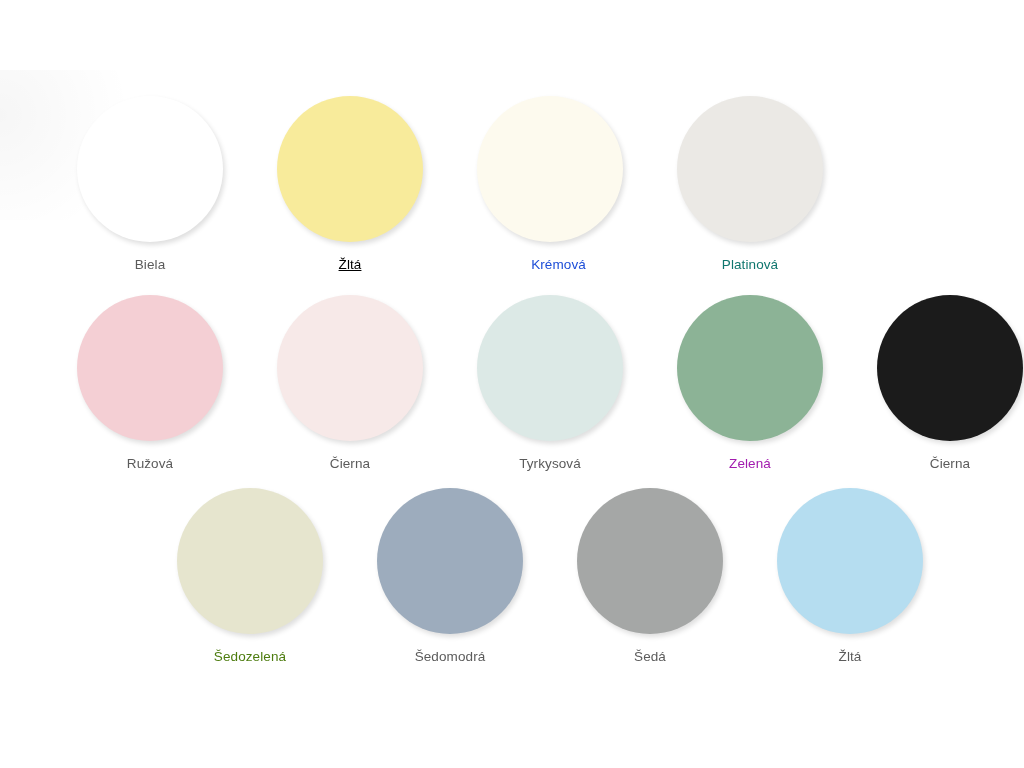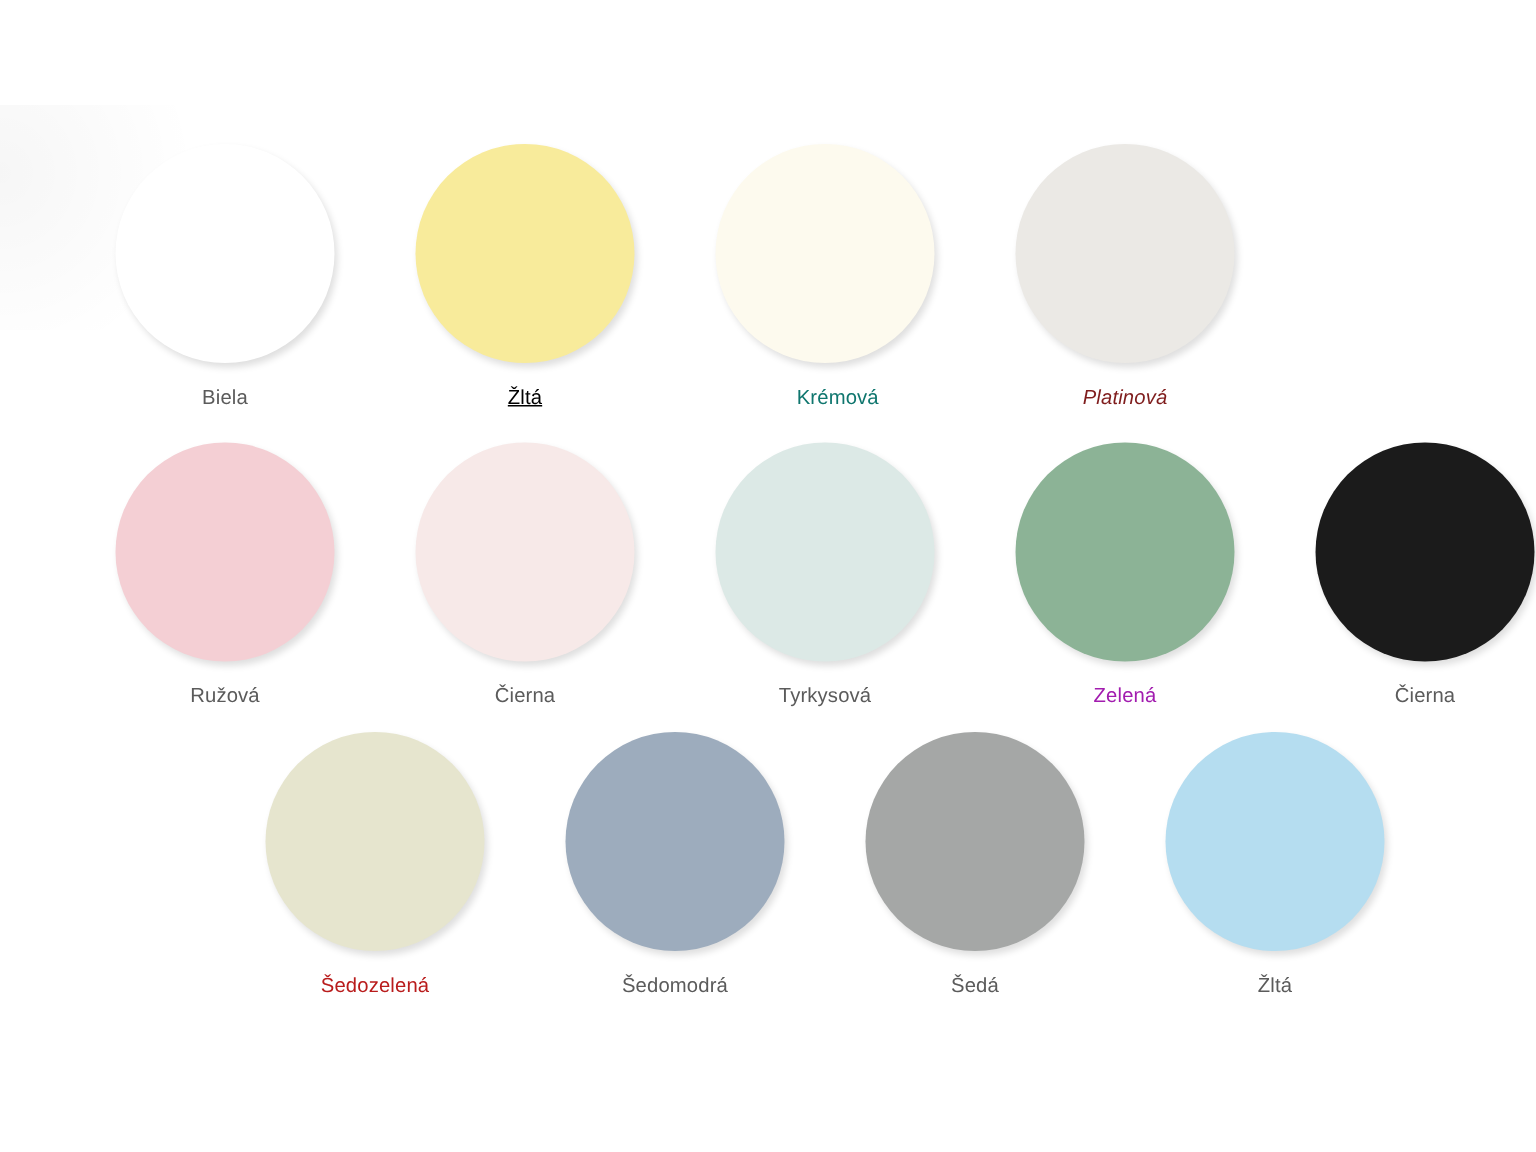--- a/index.html
+++ b/index.html
@@ -80,25 +80,25 @@
     <div class="swatch">
       <div class="swatch-disc" style="background-color: rgb(255, 255, 255);"></div>
       <div class="swatch-label" style="color: rgb(91, 91, 91);">Biela</div>
     </div>
     <div class="swatch">
       <div class="swatch-disc" style="background-color: rgb(248, 235, 155);"></div>
       <div class="swatch-label" style="color: #000000; text-decoration: underline;">Žltá</div>
     </div>
     <div class="swatch">
       <div class="swatch-disc" style="background-color: rgb(253, 250, 238);"></div>
-      <div class="swatch-label" style="color: #0f766e; padding-left: 17px;">Krémová</div>
+      <div class="swatch-label" style="color: #1d4ed8; padding-left: 17px;">Krémová</div>
     </div>
     <div class="swatch">
       <div class="swatch-disc" style="background-color: rgb(235, 233, 229);"></div>
-      <div class="swatch-label" style="color: #7f1d1d; font-style: italic;">Platinová</div>
+      <div class="swatch-label" style="color: #0f766e;">Platinová</div>
     </div>
   </div>
 
   <div class="swatch-row row-2">
     <div class="swatch">
       <div class="swatch-disc" style="background-color: rgb(244, 207, 212);"></div>
       <div class="swatch-label" style="color: rgb(91, 91, 91);">Ružová</div>
     </div>
     <div class="swatch">
       <div class="swatch-disc" style="background-color: rgb(247, 233, 232);"></div>
@@ -114,21 +114,21 @@
     </div>
     <div class="swatch">
       <div class="swatch-disc" style="background-color: rgb(27, 27, 27);"></div>
       <div class="swatch-label" style="color: rgb(91, 91, 91);">Čierna</div>
     </div>
   </div>
 
   <div class="swatch-row row-3">
     <div class="swatch">
       <div class="swatch-disc" style="background-color: rgb(230, 229, 206);"></div>
-      <div class="swatch-label" style="color: #b91c1c;">Šedozelená</div>
+      <div class="swatch-label" style="color: #4d7c0f;">Šedozelená</div>
     </div>
     <div class="swatch">
       <div class="swatch-disc" style="background-color: rgb(157, 172, 189);"></div>
       <div class="swatch-label" style="color: rgb(91, 91, 91);">Šedomodrá</div>
     </div>
     <div class="swatch">
       <div class="swatch-disc" style="background-color: rgb(165, 167, 166);"></div>
       <div class="swatch-label" style="color: rgb(91, 91, 91);">Šedá</div>
     </div>
     <div class="swatch">

